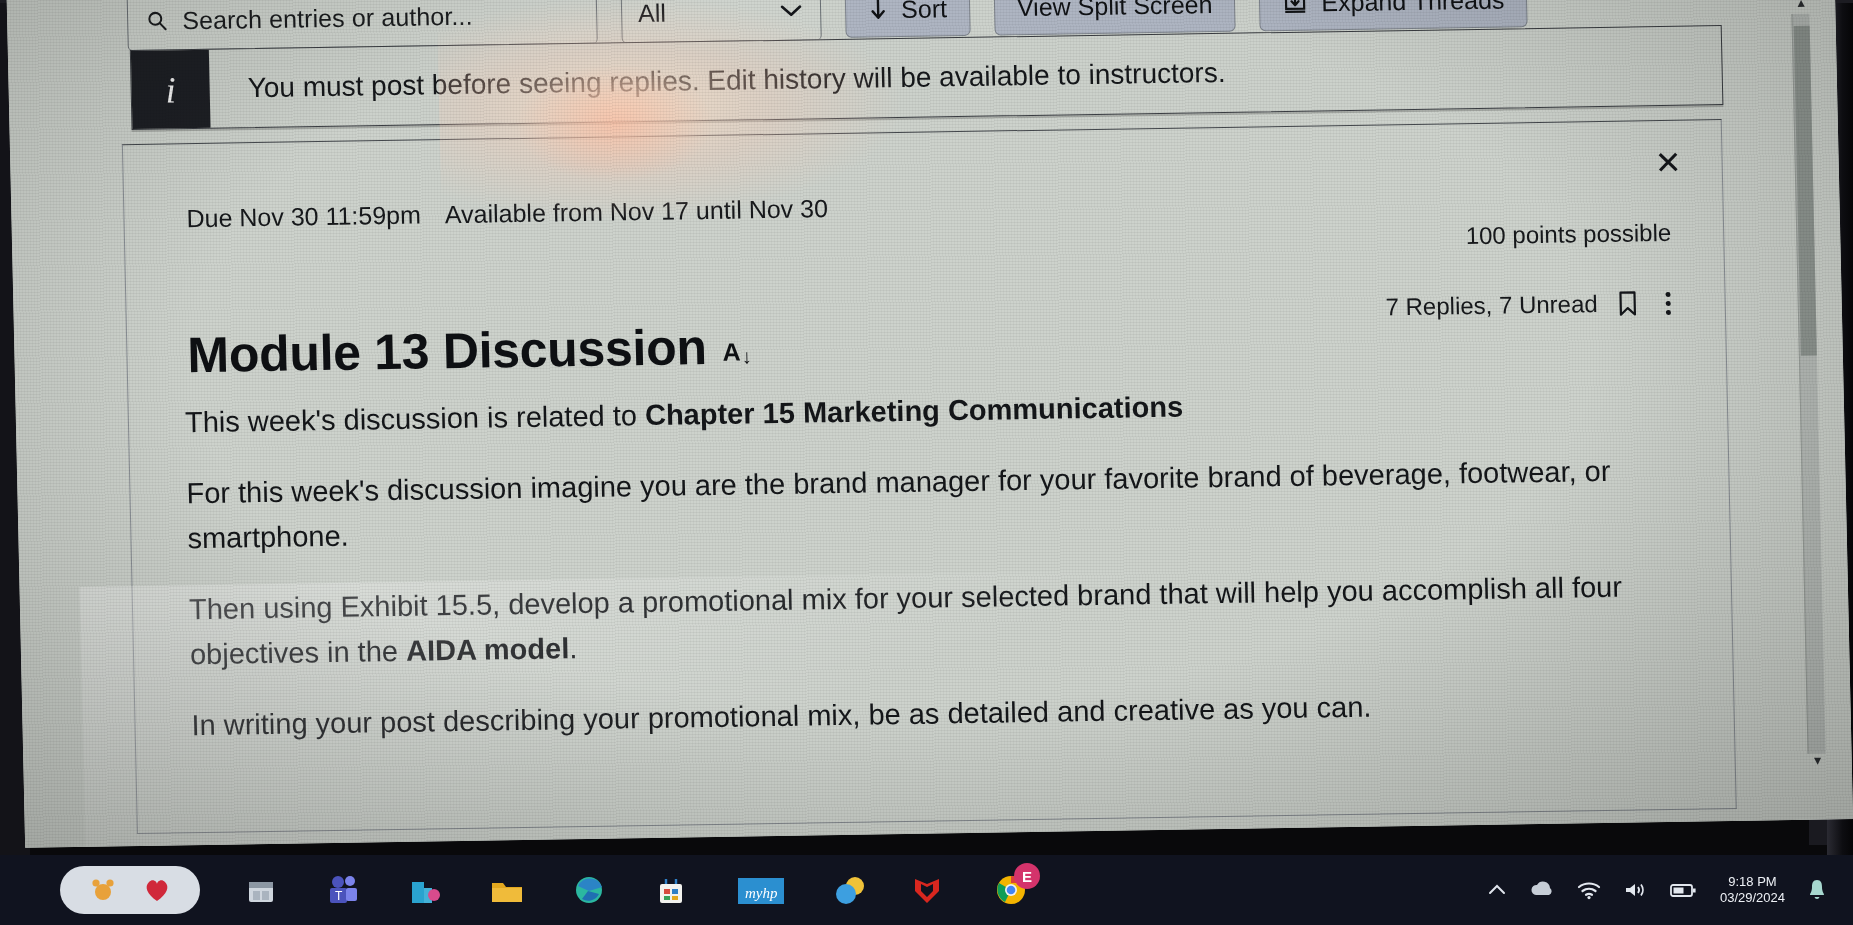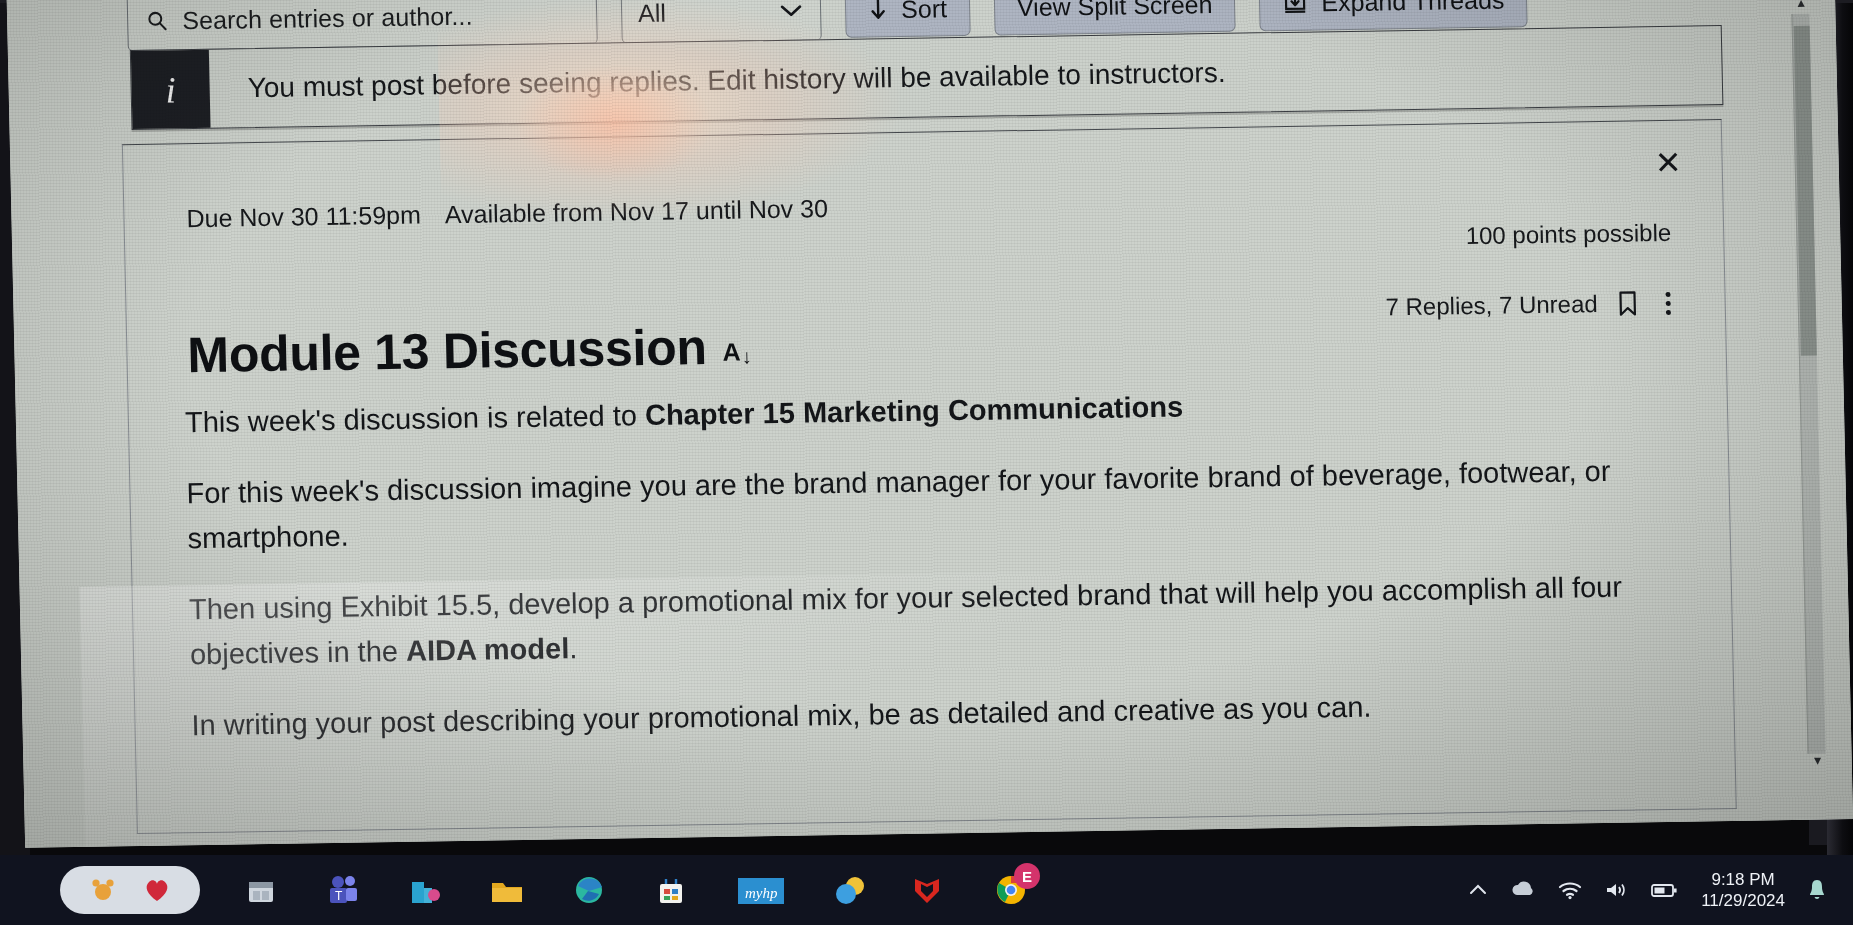--- a/index.html
+++ b/index.html
@@ -165,21 +165,21 @@
   }
   .tb-left { display:flex; align-items:center; gap: 6px; padding-left: 60px; }
   .tb-pill {
     width: 140px; height: 48px; border-radius: 24px; background:#d8dde4;
     display:flex; align-items:center; justify-content:center; gap:12px;
   }
   .tb-ico { width: 42px; height:42px; display:flex; align-items:center; justify-content:center; }
   .tb-ico svg, .tb-ico div { display:block; }
   .tb-right { margin-left:auto; display:flex; align-items:center; gap: 22px; padding-right: 26px; color:#e9ecf2; }
   .tb-sys { display:flex; align-items:center; gap: 20px; }
-  .clock { text-align:center; font-size: 17px; line-height:1.25; color:#eef1f6; }
+  .clock { text-align:center; font-size: 13px; line-height:1.25; color:#eef1f6; }
   .bell { width:20px; height:24px; }
   .bell path { fill:#a7d8cf; }
 
   .tb-chrome-e {
     position:absolute; right:-8px; top:-6px; width:26px; height:26px; border-radius:50%;
     background:#d4336b; color:#fff; font-size:15px; font-weight:700;
     display:flex; align-items:center; justify-content:center;
   }
   .icon-relative { position:relative; }
 </style>
@@ -419,21 +419,21 @@
         </svg>
         <svg width="30" height="20" viewBox="0 0 30 20">
           <rect x="3" y="5" width="21" height="11" rx="2" stroke="#e2e7ee" stroke-width="1.8" fill="none"></rect>
           <rect x="5.5" y="7.5" width="10" height="6" fill="#e2e7ee"></rect>
           <rect x="25" y="8.5" width="2.6" height="4" fill="#e2e7ee"></rect>
         </svg>
       </div>
 
       <div class="clock">
         <div>9:18 PM</div>
-        <div>11/29/2024</div>
+        <div>03/29/2024</div>
       </div>
 
       <svg class="bell" viewBox="0 0 20 24">
         <path d="M10 2 C6 2 5 5 5 9 C5 14 3 15 3 17 L17 17 C17 15 15 14 15 9 C15 5 14 2 10 2 Z"></path>
         <path d="M7.5 19 A2.6 2.6 0 0 0 12.5 19 Z"></path>
       </svg>
     </div>
   </div>
 
 </div>

